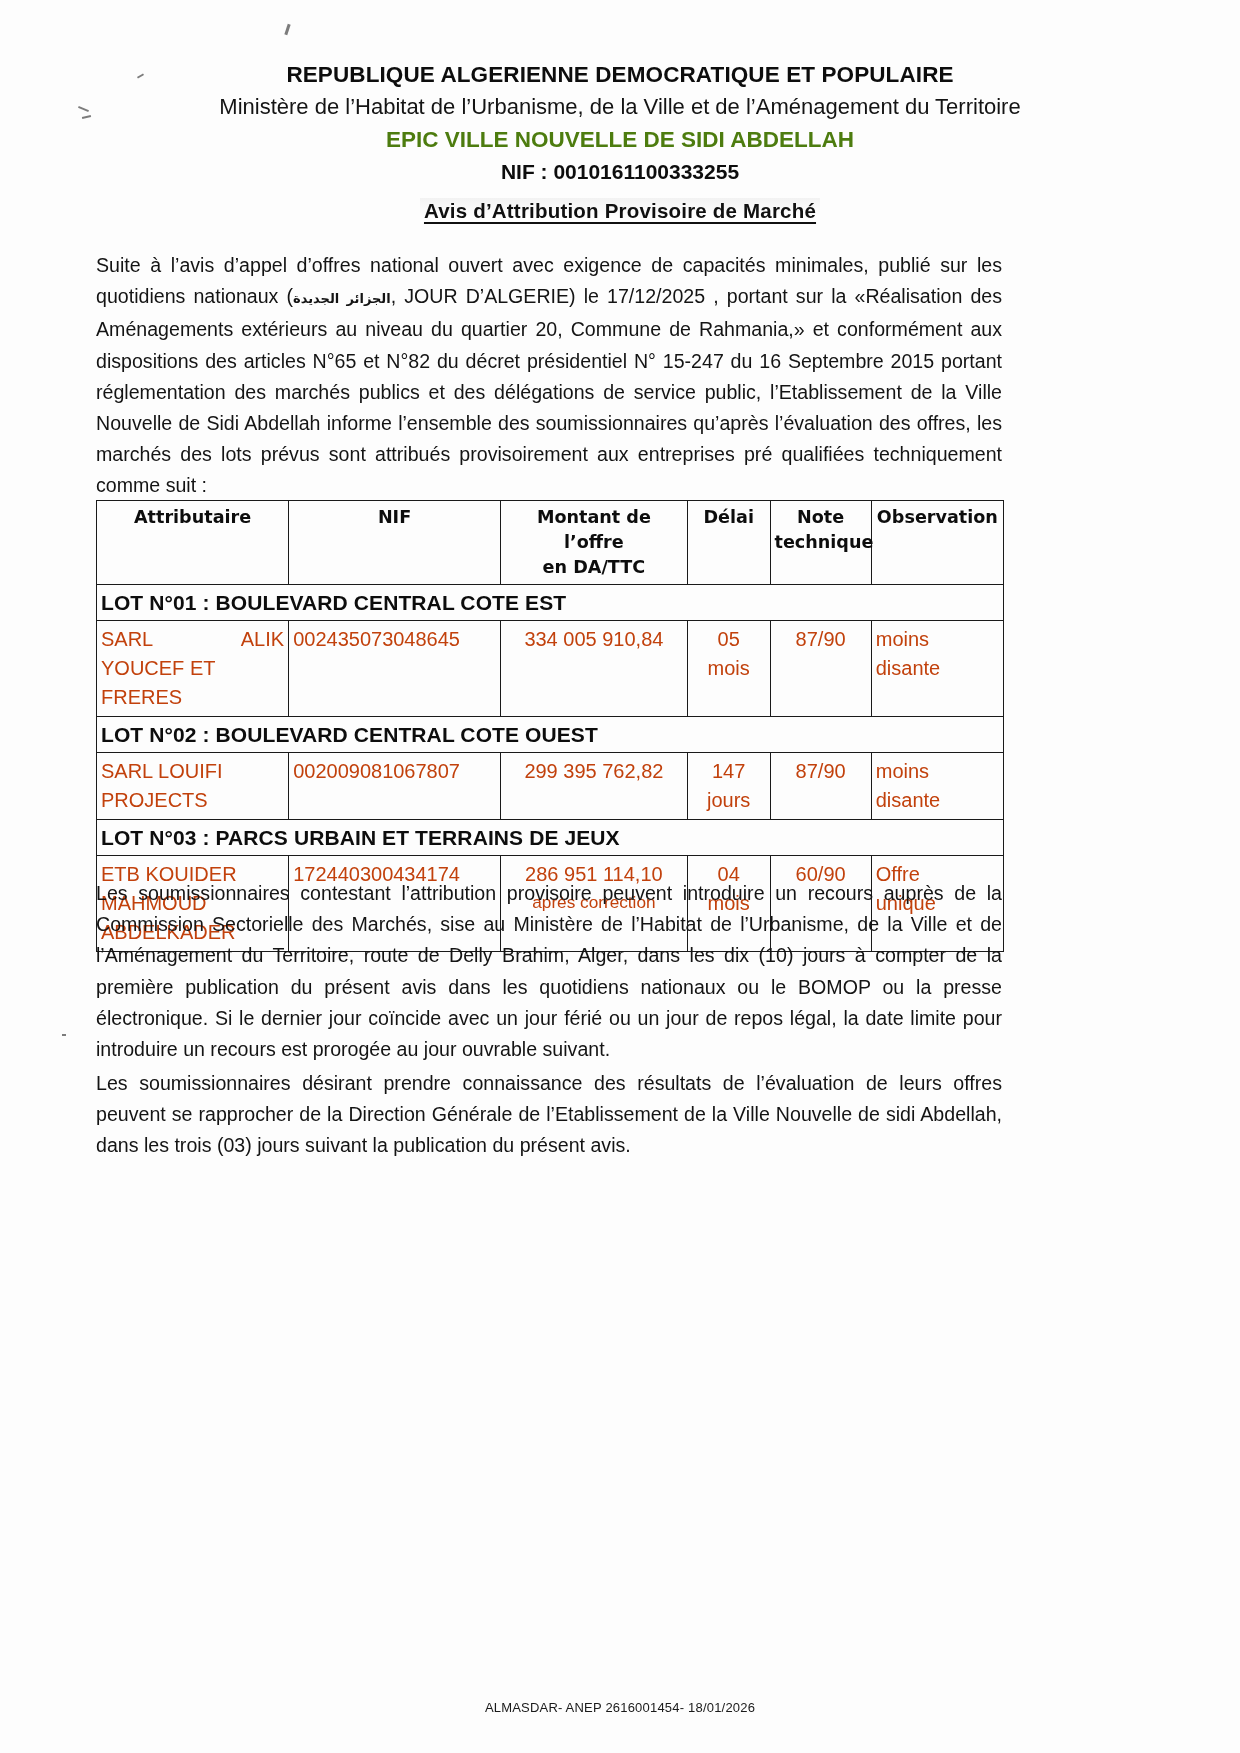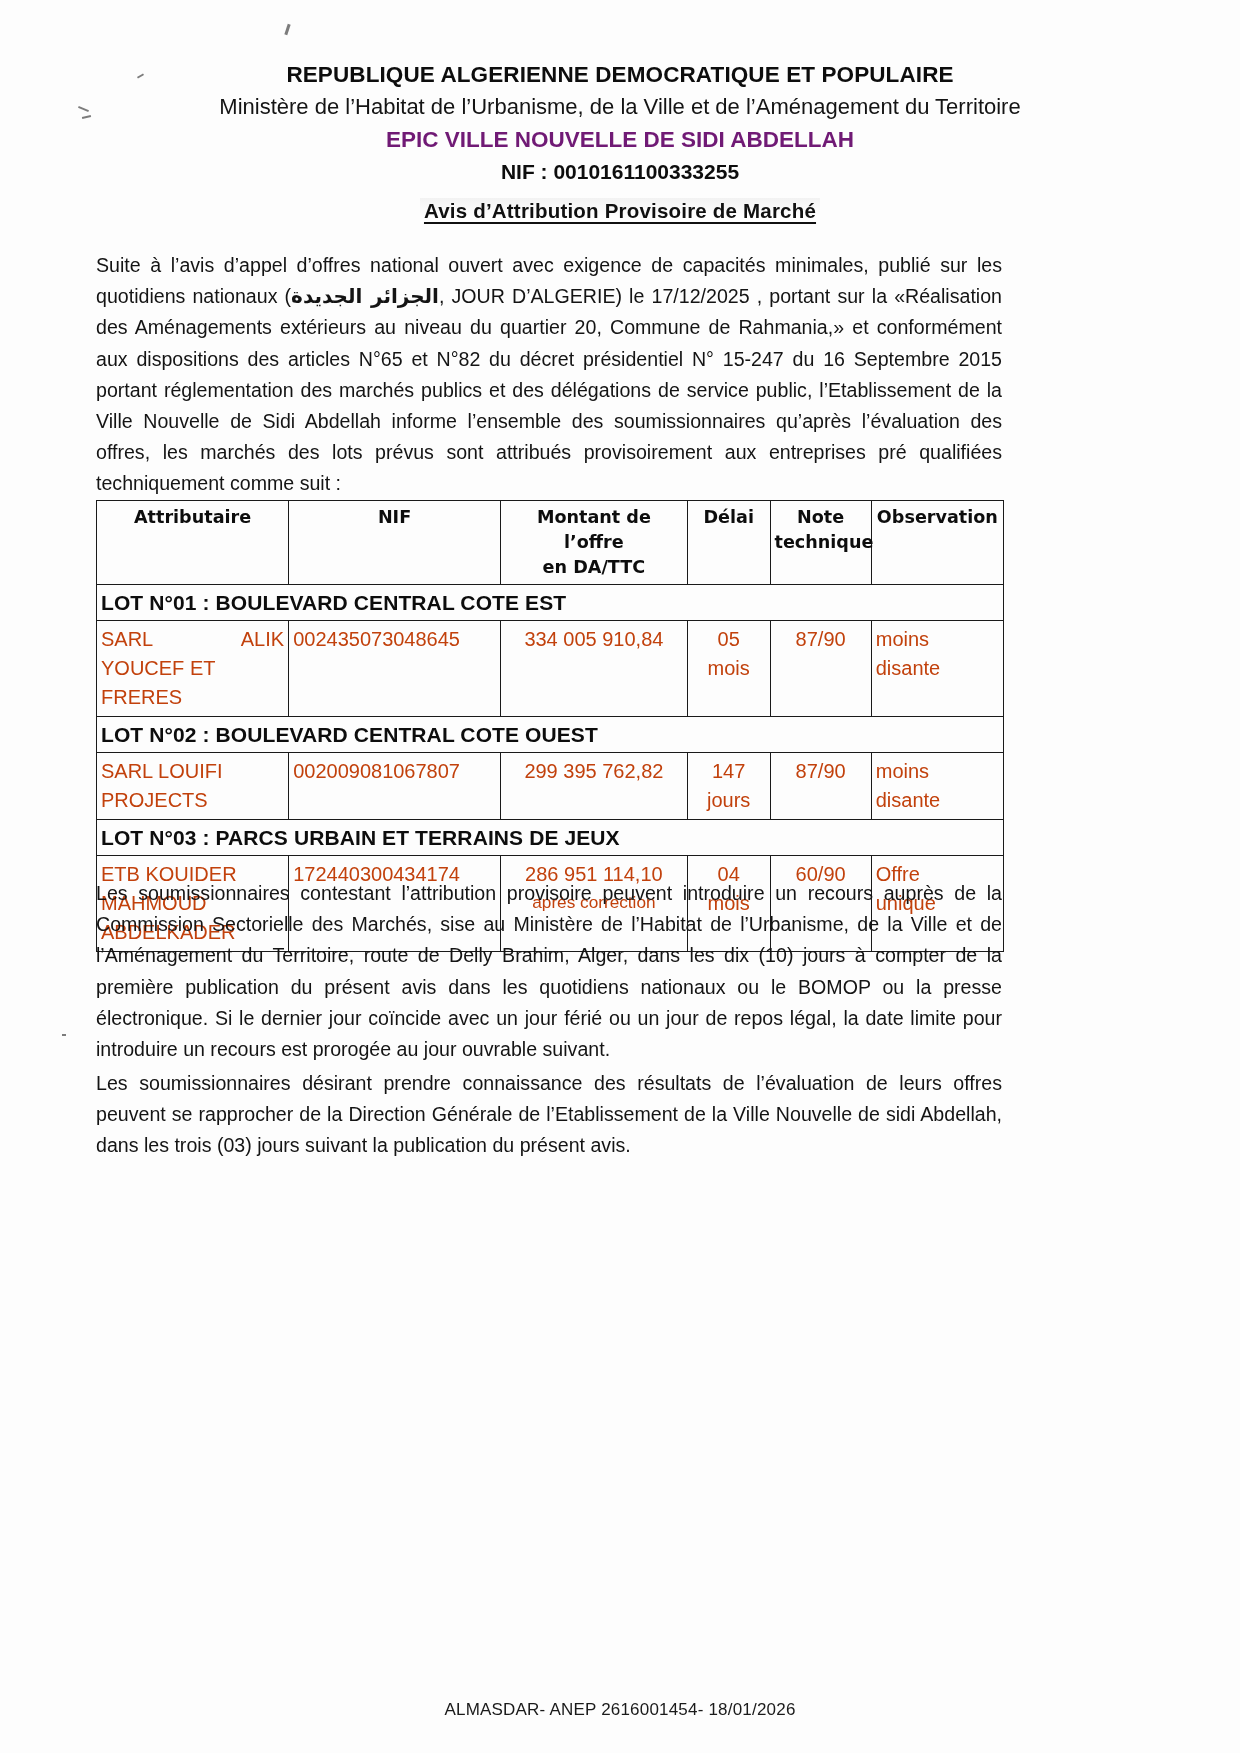--- a/index.html
+++ b/index.html
@@ -48,21 +48,21 @@
   .hdr-line2 {
     font-size: 22px;
     font-weight: normal;
     line-height: 34px;
     color: #141414;
   }
   .hdr-line3 {
     font-size: 22.5px;
     font-weight: bold;
     line-height: 32px;
-    color: #701a75;
+    color: #4d7c0f;
   }
   .hdr-line4 {
     font-size: 21px;
     font-weight: bold;
     line-height: 31px;
     color: #0d0d0d;
   }
 
   
   .doc-title-wrap {
@@ -94,21 +94,21 @@
     text-align: justify;
     text-justify: inter-word;
     color: #141414;
   }
   #intro-paragraph { top: 250px; }
   .body-block b { font-weight: normal; }
   .arabic {
     font-family: "DejaVu Sans", sans-serif;
     direction: rtl;
     unicode-bidi: isolate;
-    font-size: 20px;
+    font-size: 13px;
     font-weight: bold;
   }
 
   
   .tbl-wrap {
     position: absolute;
     left: 96px;
     top: 500px;
     width: 908px;
   }
@@ -171,21 +171,21 @@
   .col-note   { width: 98px; }
   .col-obs    { width: 128px; }
 
   
   .footer {
     position: absolute;
     left: 0;
     top: 1700px;
     width: 1240px;
     text-align: center;
-    font-size: 17px;
+    font-size: 13px;
     color: #1a1a1a;
     letter-spacing: .2px;
   }
 </style>
 </head>
 <body>
 
 <div class="page">
 
   <div class="speck" style="left:286px;top:24px;width:3px;height:11px;transform:rotate(18deg);"></div>

